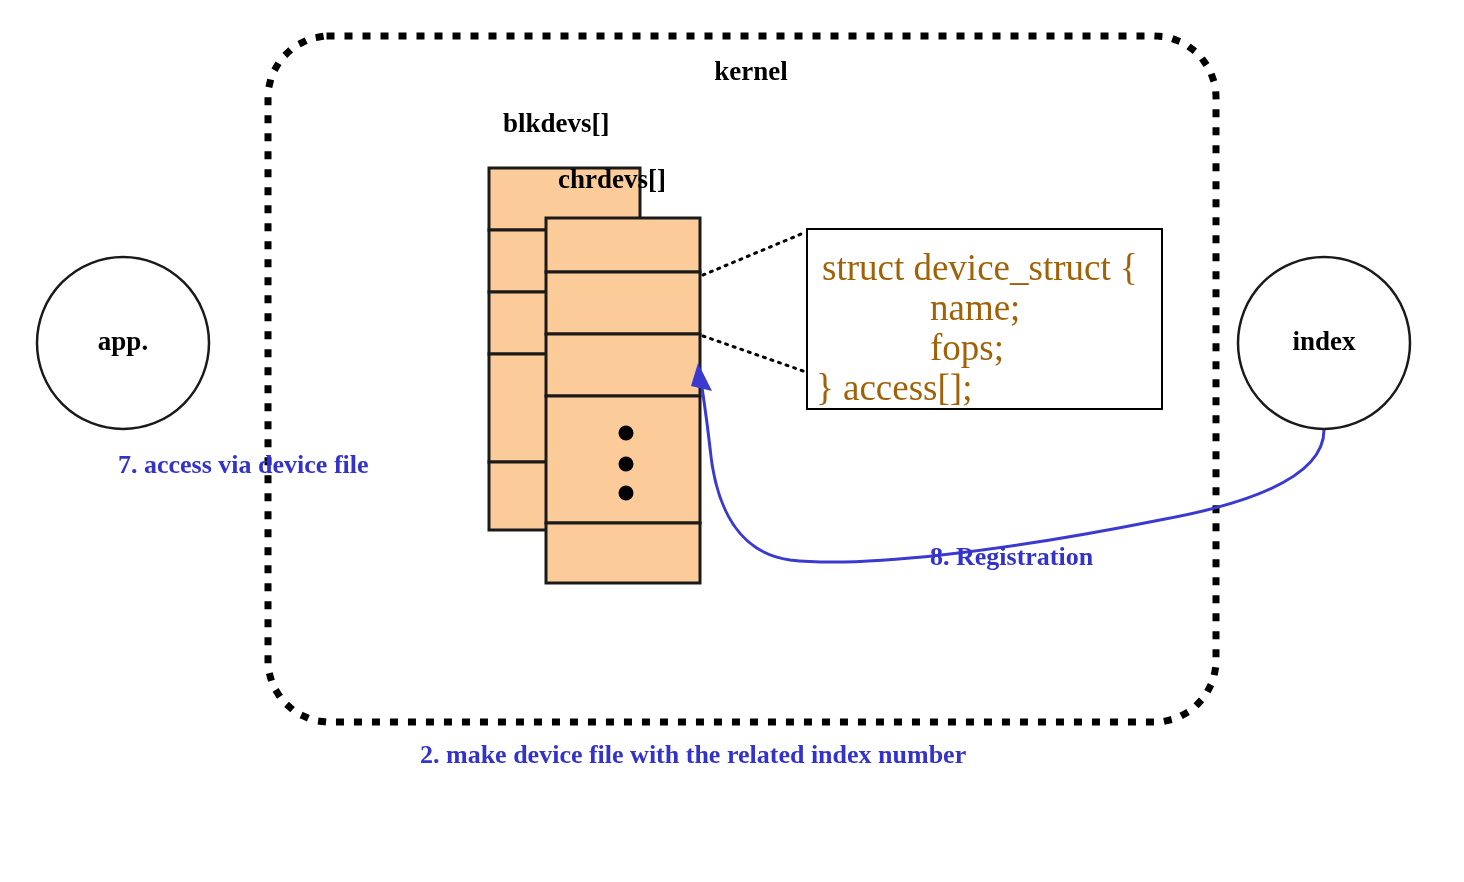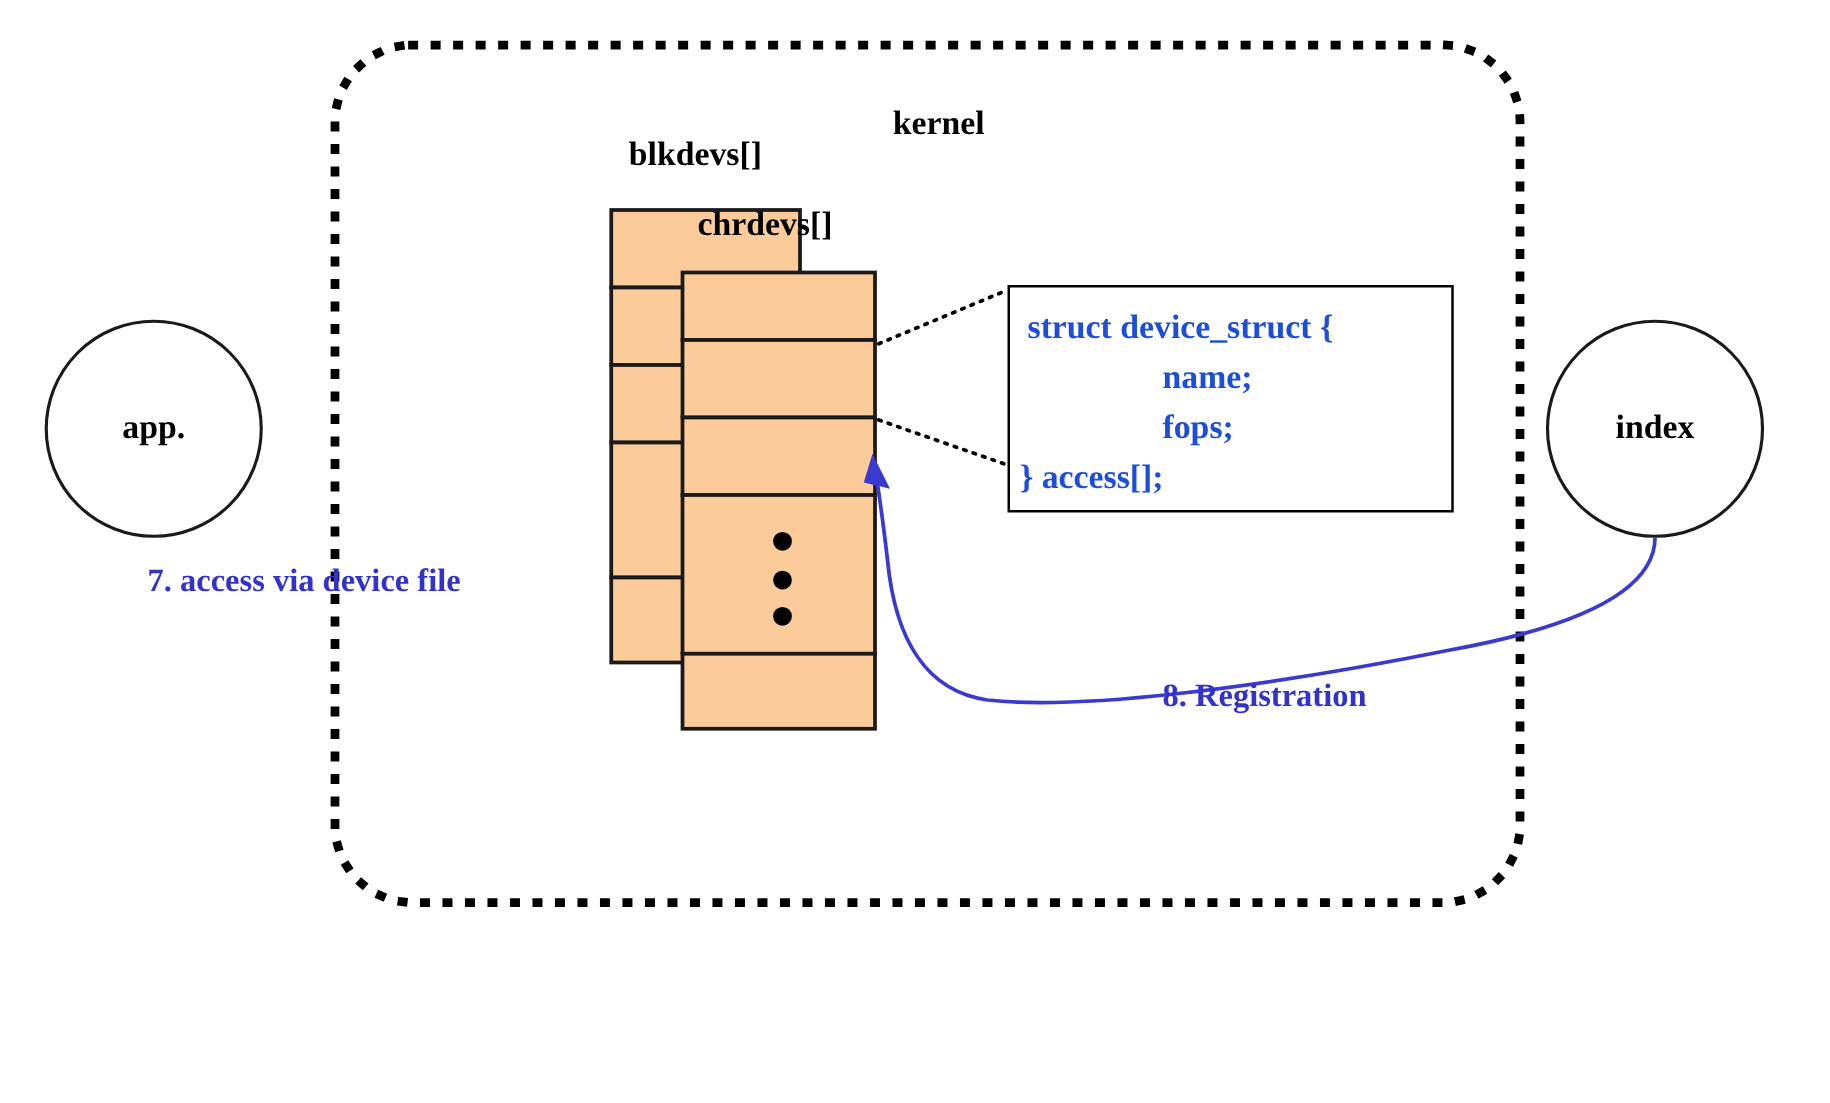--- a/index.html
+++ b/index.html
@@ -32,42 +32,42 @@
     white-space: nowrap;
     line-height: 1;
   }
   .blue-txt {
     position: absolute;
     font-weight: bold;
     color: #3333cc;
     white-space: nowrap;
     line-height: 1;
   }
-  .kernel-label { left: 0; top: 58px; width: 1464px; text-align: center; font-size: 27px; margin-top: 27px; }
+  .kernel-label { left: 0; top: 58px; width: 1464px; text-align: center; font-size: 27px; }
   .kernel-label-inner { display: inline-block; margin-left: 38px; }
   .blkdevs-label { left: 503px; top: 110px; font-size: 27px; }
   .chrdevs-label { left: 558px; top: 166px; font-size: 27px; }
   .app-label { left: 35px; top: 328px; width: 176px; text-align: center; font-size: 27px; }
   .driver-label { left: 1236px; top: 328px; width: 176px; text-align: center; font-size: 27px; }
 
   .struct-box {
     position: absolute;
     left: 806px;
     top: 228px;
     width: 357px;
     height: 182px;
     border: 2px solid #000000;
     background: #ffffff;
     box-sizing: border-box;
   }
   .struct-line {
     position: absolute;
-    font-weight: bold;
-    font-size: 27px;
-    color: #1d4ed8;
+    font-weight: normal;
+    font-size: 37px;
+    color: #a16207;
     white-space: nowrap;
   }
   .sl1 { left: 14px; top: 16px; }
   .sl2 { left: 122px; top: 56px; }
   .sl3 { left: 122px; top: 96px; }
   .sl4 { left: 8px;  top: 136px; }
 
   .label-3 { left: 118px; top: 452px; font-size: 26px; }
   .label-1 { left: 930px; top: 544px; font-size: 26px; }
   .label-2 { left: 420px; top: 742px; font-size: 26px; }
@@ -129,14 +129,15 @@
 
   <div class="struct-box">
     <div class="struct-line sl1">struct device_struct {</div>
     <div class="struct-line sl2">name;</div>
     <div class="struct-line sl3">fops;</div>
     <div class="struct-line sl4">} access[];</div>
   </div>
 
   <div class="blue-txt label-3">7. access via device file</div>
   <div class="blue-txt label-1">8. Registration</div>
+  <div class="blue-txt label-2">2. make device file with the related index number</div>
 
 </div>
 
 </body></html>

